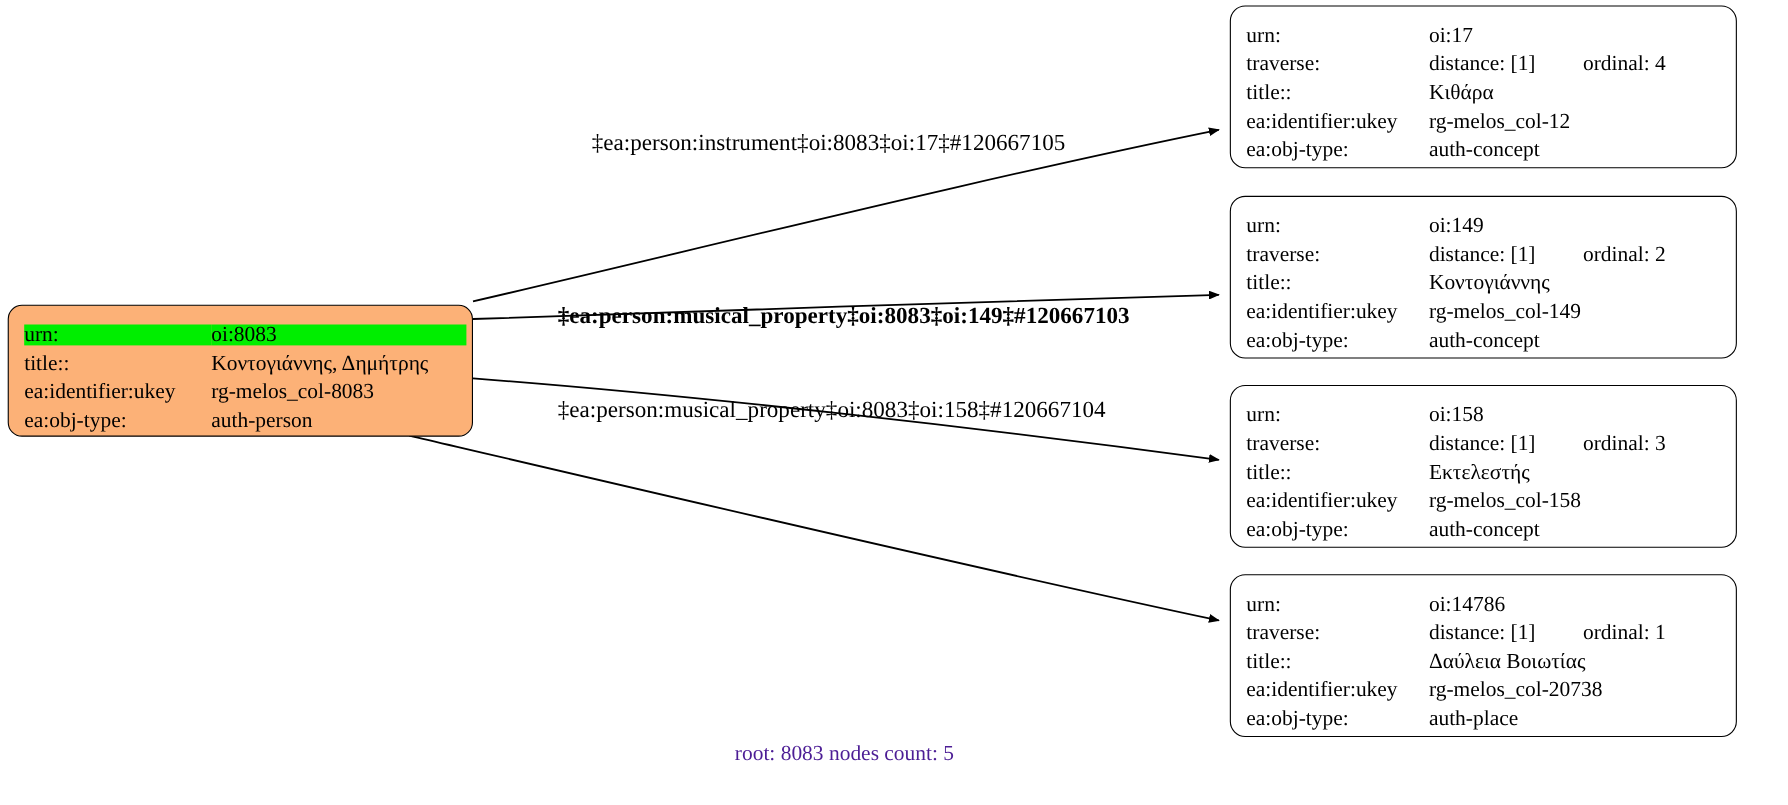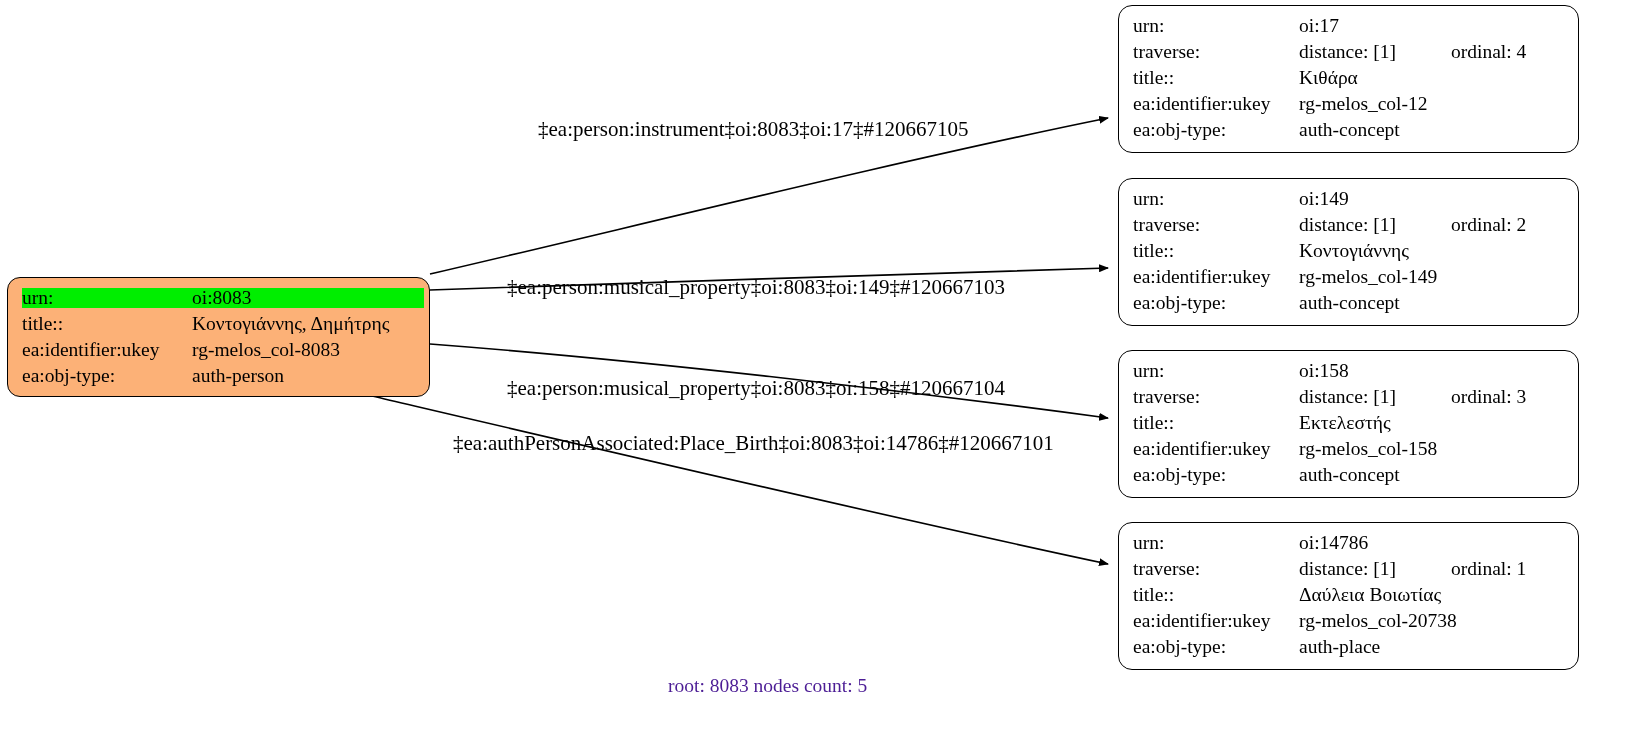--- a/index.html
+++ b/index.html
@@ -35,21 +35,21 @@
     border-radius: 14px;
     background: #ffffff;
     padding: 10px 14px 10px 14px;
   }
   .node.root {
     background: #fcb177;
     border-radius: 13px;
   }
   .row {
     display: flex;
-    align-items: flex-start;
+    align-items: flex-end;
     line-height: 1.0;
     height: 26px;
     white-space: nowrap;
   }
   .key {
     font-size: 19.5px;
     width: 166px;
     flex: 0 0 166px;
     white-space: nowrap;
   }
@@ -74,21 +74,20 @@
   }
 
   
   .val.dist {
     width: 140px;
     flex: 0 0 140px;
     display: inline-block;
   }
   .val.ord {
     display: inline-block;
-    margin-left: 12px;
   }
 
   
   .edge-label {
     position: absolute;
     font-size: 21px;
     white-space: nowrap;
     line-height: 1;
     color: #000000;
     margin-top: 24px;
@@ -126,25 +125,24 @@
       <path d="M 430,344 C 640,360 900,390 1108,418" fill="none" stroke="#000000" stroke-width="1.6" marker-end="url(#arrow)"></path>
     </g>
 
     <g>
       <path d="M 372,396 C 560,440 900,520 1108,564" fill="none" stroke="#000000" stroke-width="1.6" marker-end="url(#arrow)"></path>
     </g>
   </svg>
 
   <div class="edge-label" style="left:538px; top:95px;">‡ea:person:instrument‡oi:8083‡oi:17‡#120667105</div>
 
-  <div class="edge-label" style="left:507px; top:253px;">‡ea:person:musical_property‡oi:8083‡oi:149‡#120667103</div>
-
-  <div class="edge-label" style="left:507px; top:354px;">‡ea:person:musical_property‡oi:8083‡oi:158‡#120667104</div>
-
-  <div class="edge-label" style="left:453px; top:409px;">‡ea:authPersonAssociated:Place_Birth‡oi:8083‡oi:14786‡#120667101</div>
+  <div class="edge-label" style="left:507px; top:253px;font-weight:bold;">‡ea:person:musical_property‡oi:8083‡oi:149‡#120667103</div>
+
+  <div class="edge-label" style="left:507px; top:338px;">‡ea:person:musical_property‡oi:8083‡oi:158‡#120667104</div>
+
 
   <div class="node root" style="left:7px; top:277px; width:423px; height:120px;">
     <div class="row hl">
       <span class="key">urn:</span>
       <span class="val">oi:8083</span>
     </div>
     <div class="row">
       <span class="key">title::</span>
       <span class="val">Κοντογιάννης, Δημήτρης</span>
     </div>

